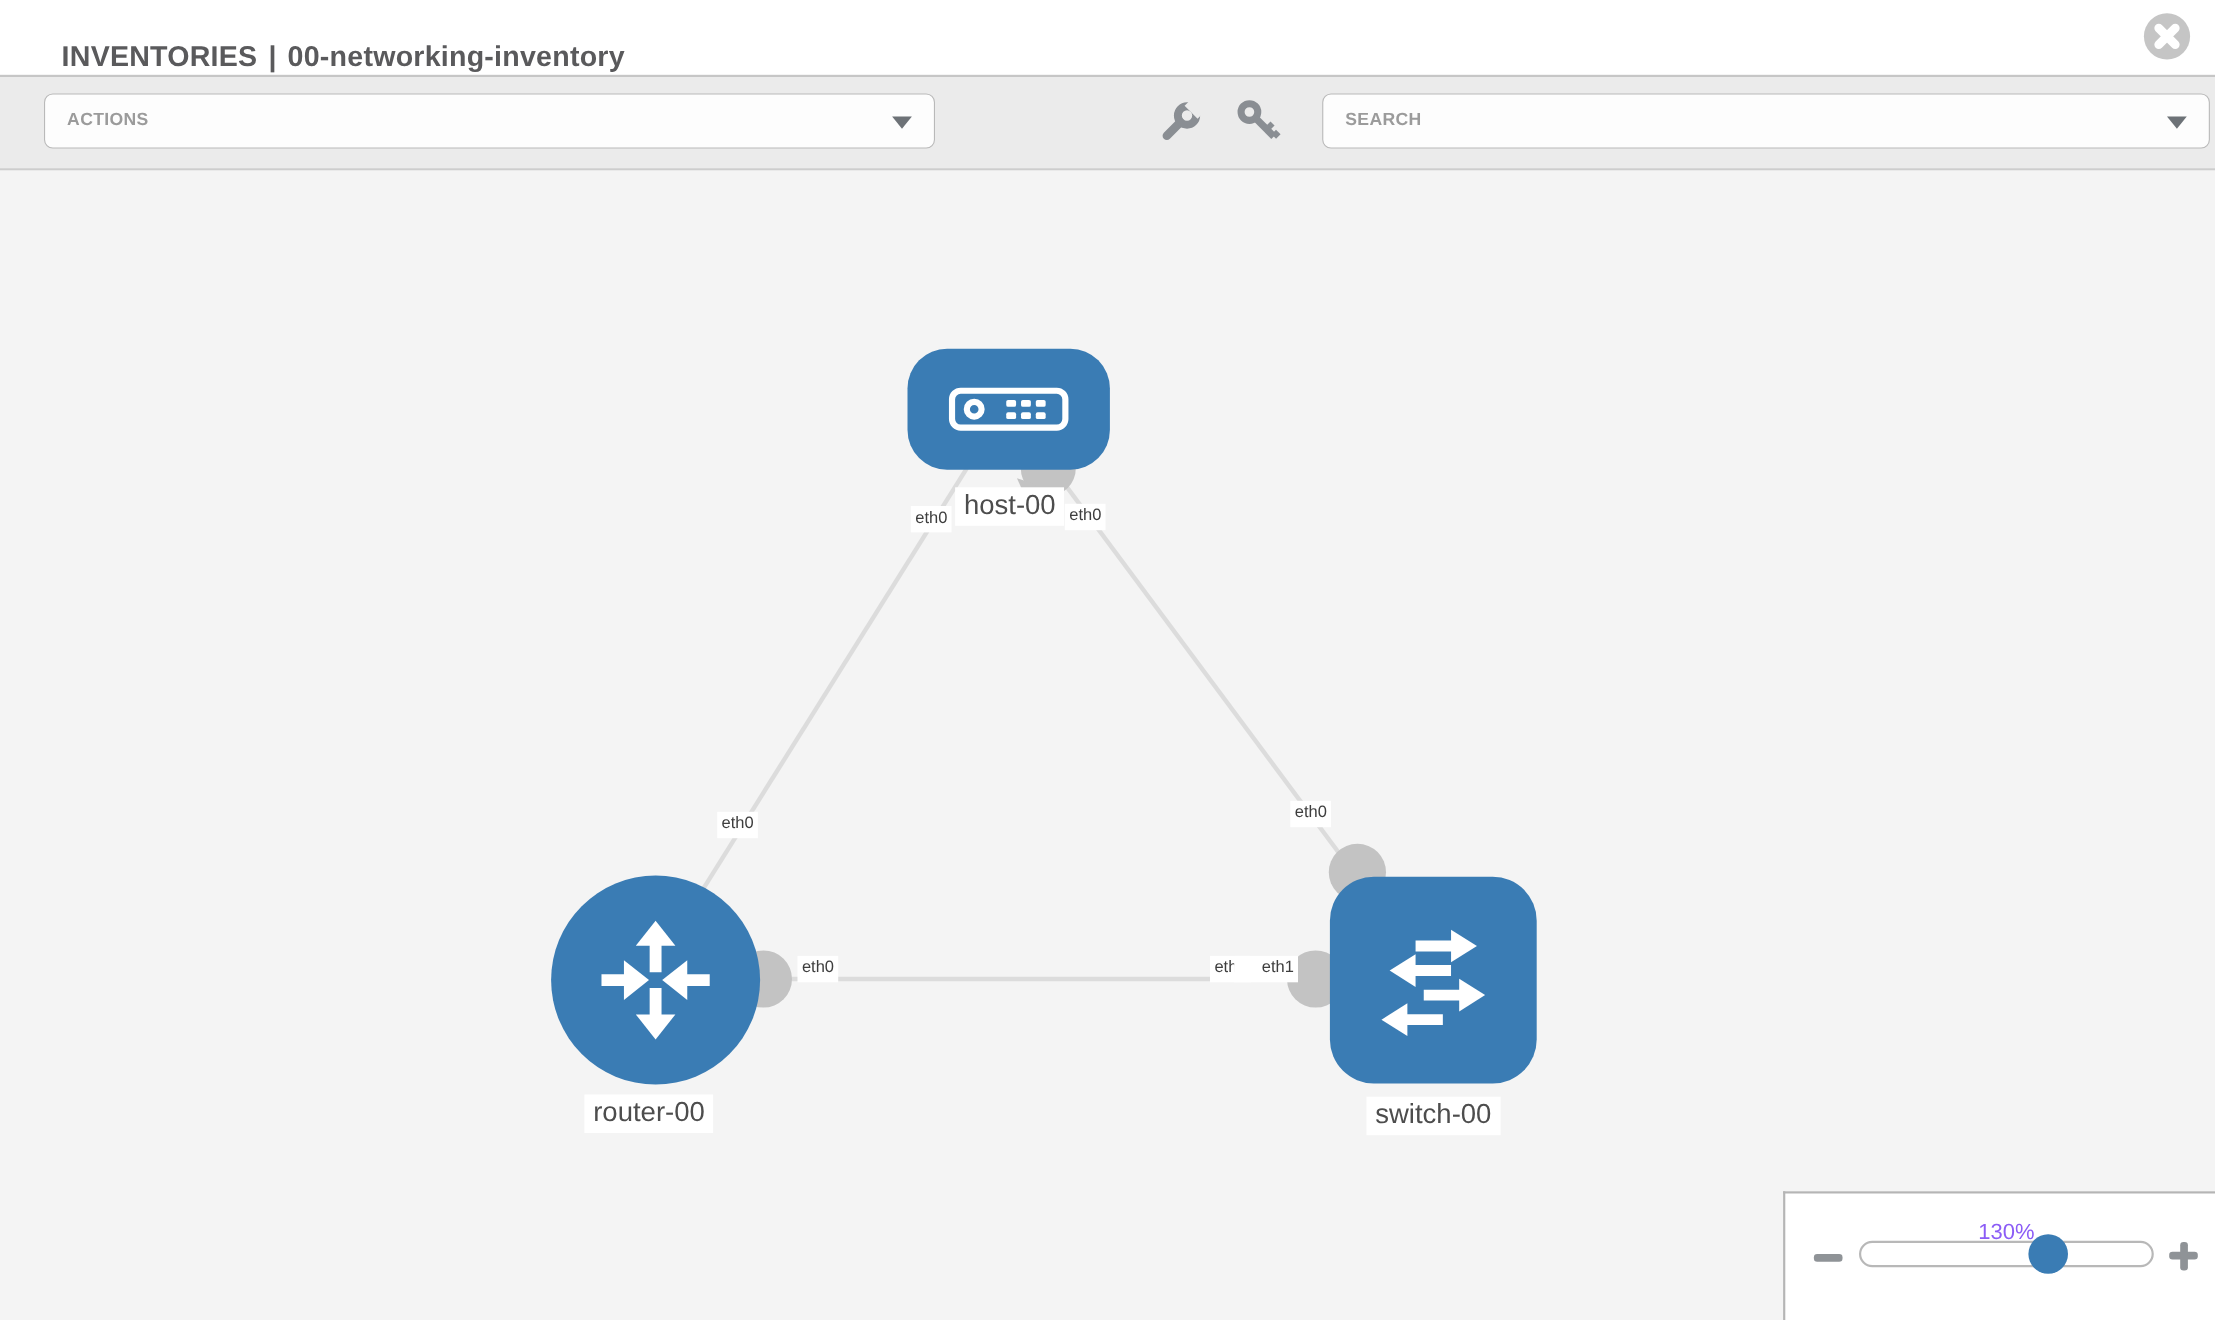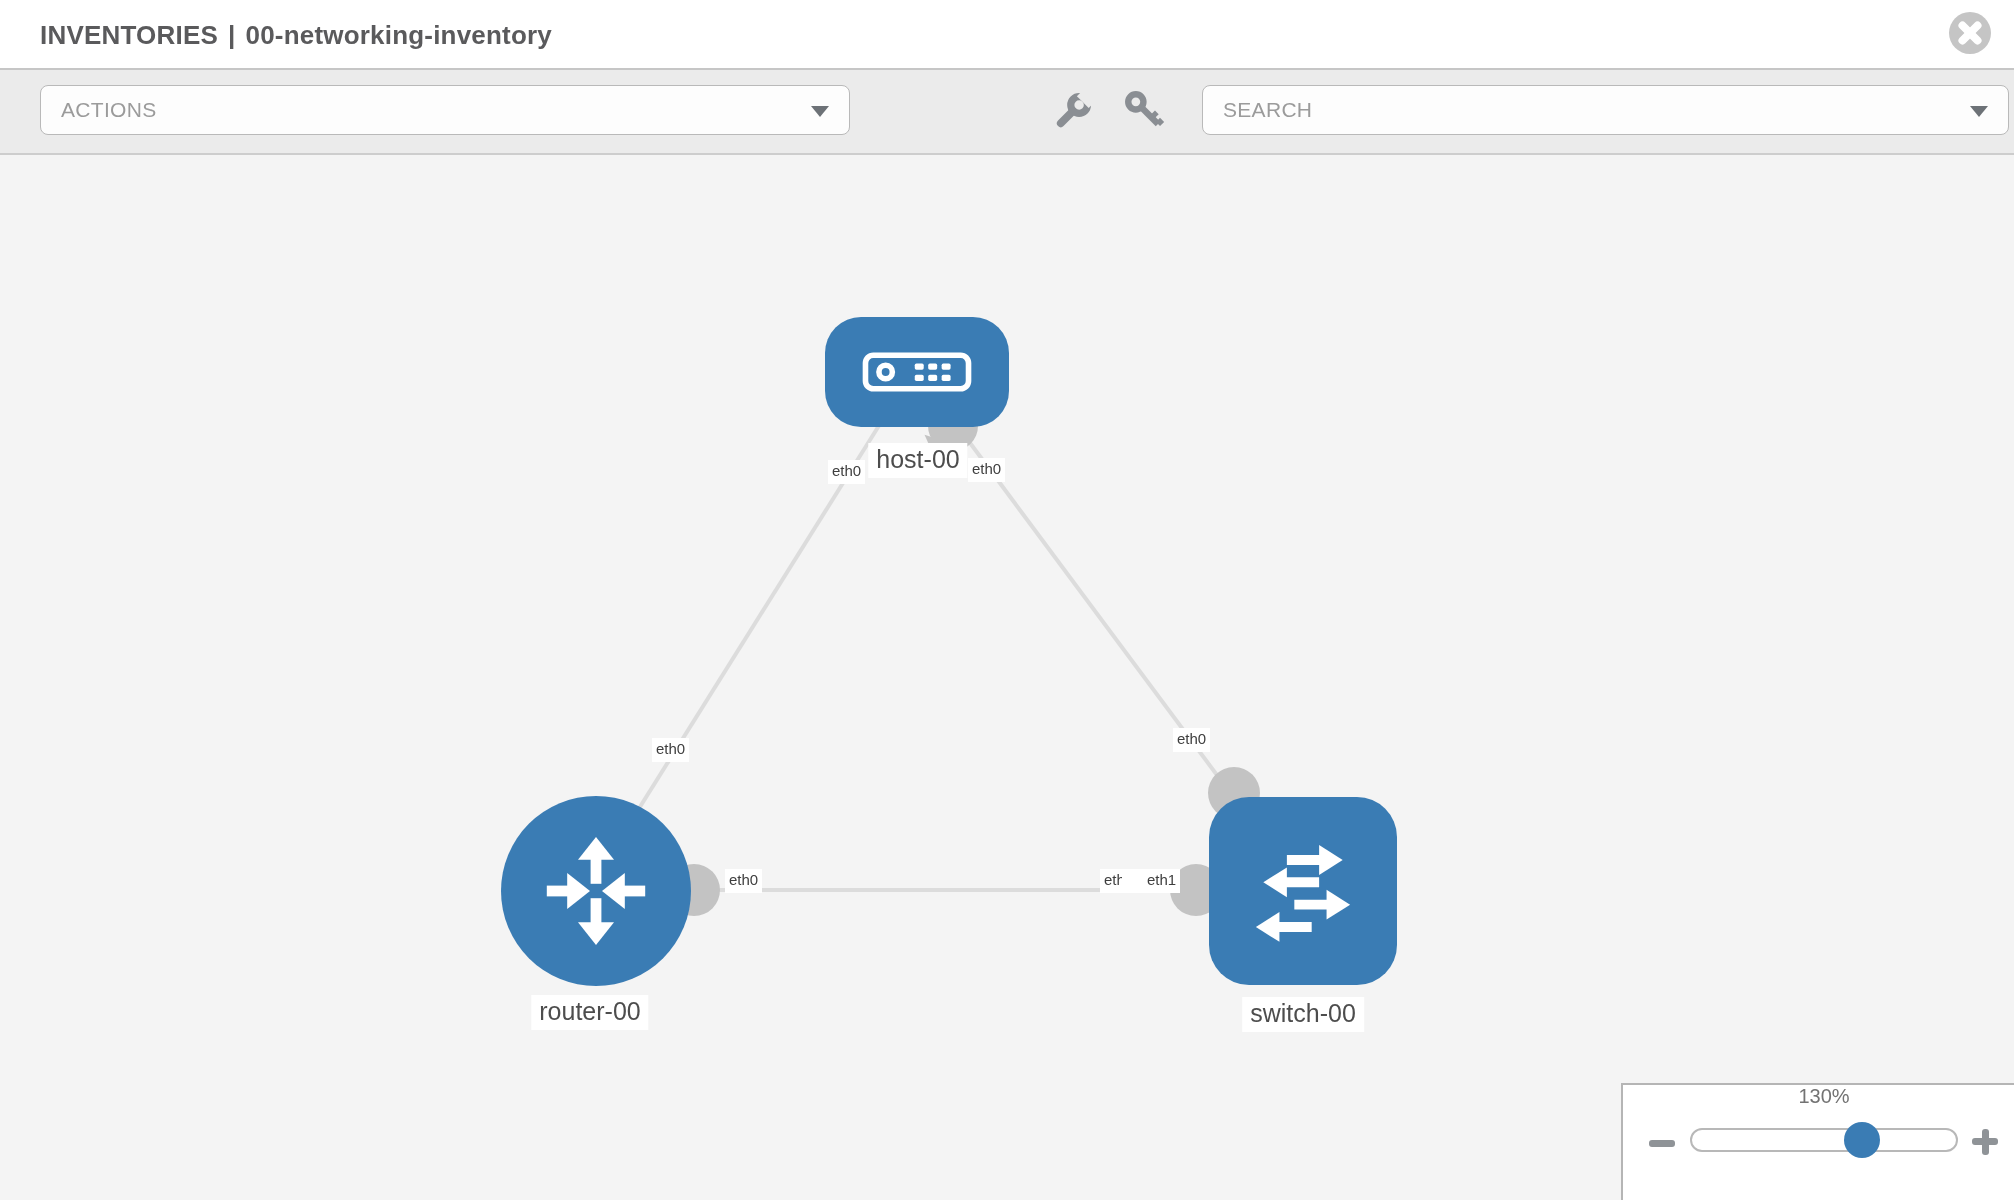--- a/index.html
+++ b/index.html
@@ -9,40 +9,40 @@
     -webkit-font-smoothing:antialiased;
   }
   .app{position:relative;width:2014px;height:1200px;}
 
   
   .titlebar{
     position:absolute;left:0;top:0;width:100%;height:70px;background:#ffffff;
     border-bottom:2px solid #c6c6c6;box-sizing:border-box;
   }
   .page-title{
-    position:absolute;left:40px;top:0;height:70px;line-height:70px;margin:0;
+    position:absolute;left:40px;top:0;height:70px;line-height:70px;margin:16px;
     font-size:26px;font-weight:bold;color:#5a5a5c;letter-spacing:.2px;white-space:nowrap;
   }
   .page-title .sep{padding:0 10px;font-weight:bold;color:#5a5a5c;}
   .close-btn{
     position:absolute;left:1948px;top:11px;width:44px;height:44px;border:none;background:transparent;
     padding:0;cursor:pointer;
   }
 
   
   .toolbar{
     position:absolute;left:0;top:70px;width:100%;height:85px;background:#ebebeb;
     border-bottom:2px solid #cdcdcd;box-sizing:border-box;
   }
   .dropdown{
     position:absolute;top:15px;height:50px;background:#fdfdfd;border:1px solid #b9b9b9;
     border-radius:8px;box-sizing:border-box;cursor:pointer;
   }
   .dropdown .ph{
-    position:absolute;left:20px;top:0;line-height:48px;font-size:21px;color:#9b9b9b;letter-spacing:.3px;
+    position:absolute;left:20px;top:0;line-height:48px;font-size:16px;color:#9b9b9b;letter-spacing:.3px;font-weight:bold;
   }
   .dropdown .caret{
     position:absolute;right:20px;top:20px;width:0;height:0;
     border-left:9px solid transparent;border-right:9px solid transparent;border-top:11px solid #6d7277;
   }
   .dd-actions{left:40px;width:810px;}
   .dd-search{left:1202px;width:807px;padding-left:11px;}
   .tool-btn{
     position:absolute;top:15px;width:56px;height:50px;border:none;background:transparent;padding:0;cursor:pointer;
     display:flex;align-items:center;justify-content:center;
@@ -86,22 +86,22 @@
   .e-l3-from{left:725px;top:714px;}
   .e-l3-under{left:1100px;top:714px;z-index:4;}
   .e-l3-to{left:1122px;top:714px;z-index:5;padding-left:25px;}
 
   
   .zoom-panel{
     position:absolute;left:1621px;top:928px;width:393px;height:117px;background:#ffffff;
     border-left:2px solid #b5b5b5;border-top:2px solid #b5b5b5;box-sizing:border-box;z-index:6;
   }
   .zoom-value{
-    position:absolute;left:201px;top:0;transform:translateX(-50%);
-    font-size:20px;color:#737373;
+    position:absolute;left:201px;top:24px;transform:translateX(-50%);
+    font-size:20px;color:#8b5cf6;
   }
   .zoom-minus{
     position:absolute;left:26px;top:49px;width:28px;height:20px;border:none;background:transparent;padding:0;cursor:pointer;
   }
   .zoom-minus .bar{position:absolute;left:0;top:6px;width:26px;height:7px;background:#8f9397;border-radius:3px;}
   .zoom-plus{
     position:absolute;left:348px;top:42px;width:30px;height:30px;border:none;background:transparent;padding:0;cursor:pointer;
   }
   .zoom-plus .bar-h{position:absolute;left:1px;top:11px;width:26px;height:7px;background:#8f9397;border-radius:3px;}
   .zoom-plus .bar-v{position:absolute;left:10.5px;top:1.5px;width:7px;height:26px;background:#8f9397;border-radius:3px;}

